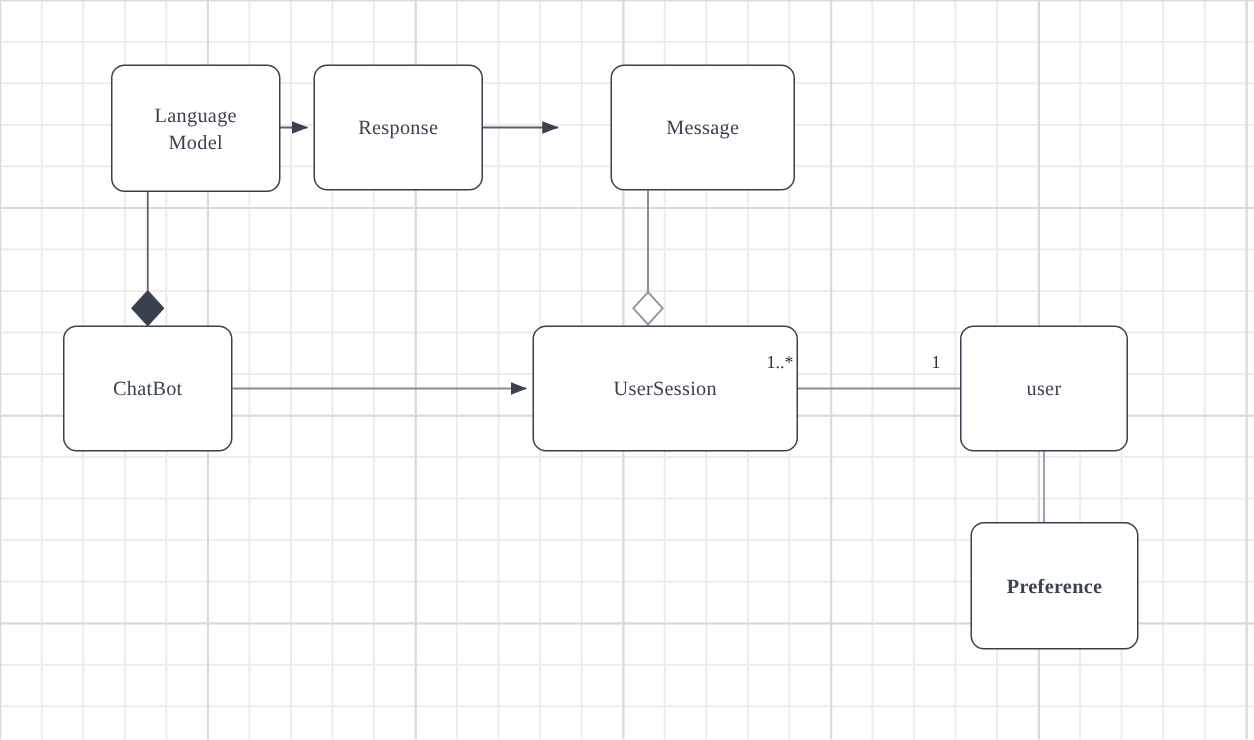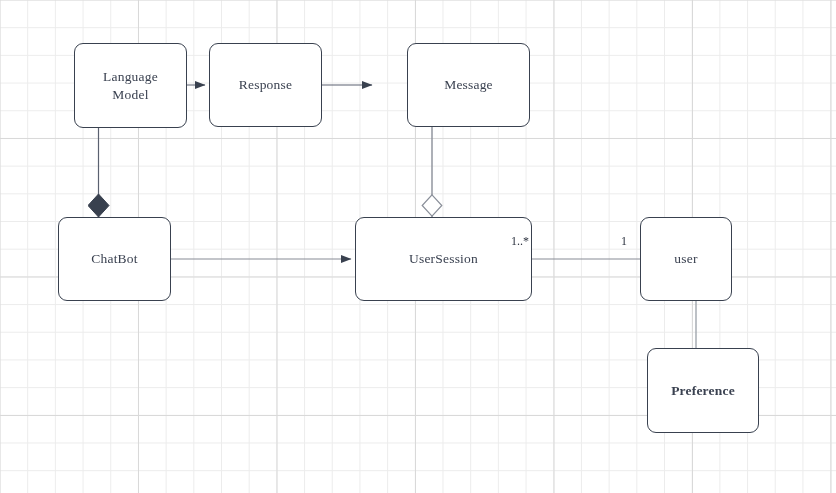--- a/index.html
+++ b/index.html
@@ -106,29 +106,29 @@
   </div>
 
   <div class="node" style="left:209px; top:43px; width:113px; height:84px;">
     <span class="node-label">Response</span>
   </div>
 
   <div class="node" style="left:376px; top:43px; width:123px; height:84px;margin-left:31px;">
     <span class="node-label">Message</span>
   </div>
 
-  <div class="node" style="left:42px; top:217px; width:113px; height:84px;margin-left:16px;">
+  <div class="node" style="left:42px; top:217px; width:113px; height:84px;">
     <span class="node-label">ChatBot</span>
   </div>
 
   <div class="node" style="left:355px; top:217px; width:177px; height:84px;">
     <span class="node-label">UserSession</span>
   </div>
 
-  <div class="node" style="left:640px; top:217px; width:92px; height:84px;text-align:right;">
+  <div class="node" style="left:640px; top:217px; width:112px; height:84px;text-align:right;">
     <span class="node-label">user</span>
   </div>
 
   <div class="node" style="left:647px; top:348px; width:112px; height:85px;font-weight:bold;">
     <span class="node-label">Preference</span>
   </div>
 
   <span class="edge-label" style="left:511px; top:234px;">1..*</span>
 
   <span class="edge-label" style="left:621px; top:234px;">1</span>

